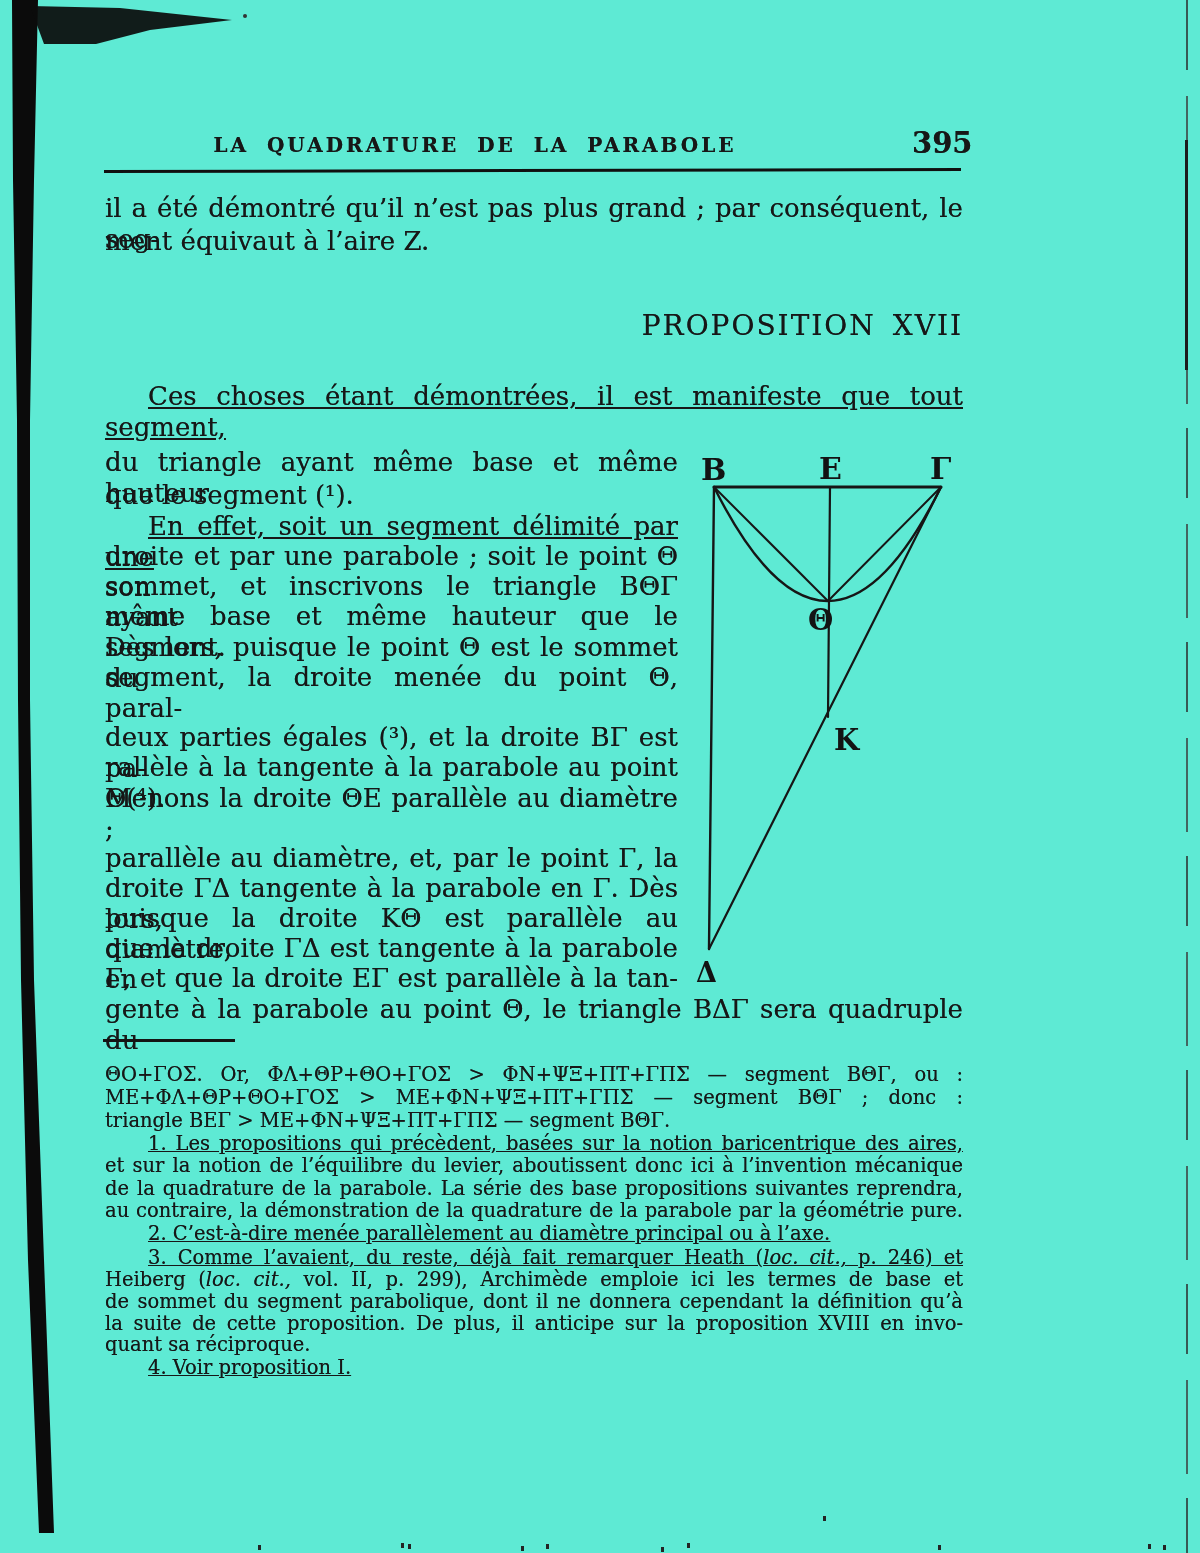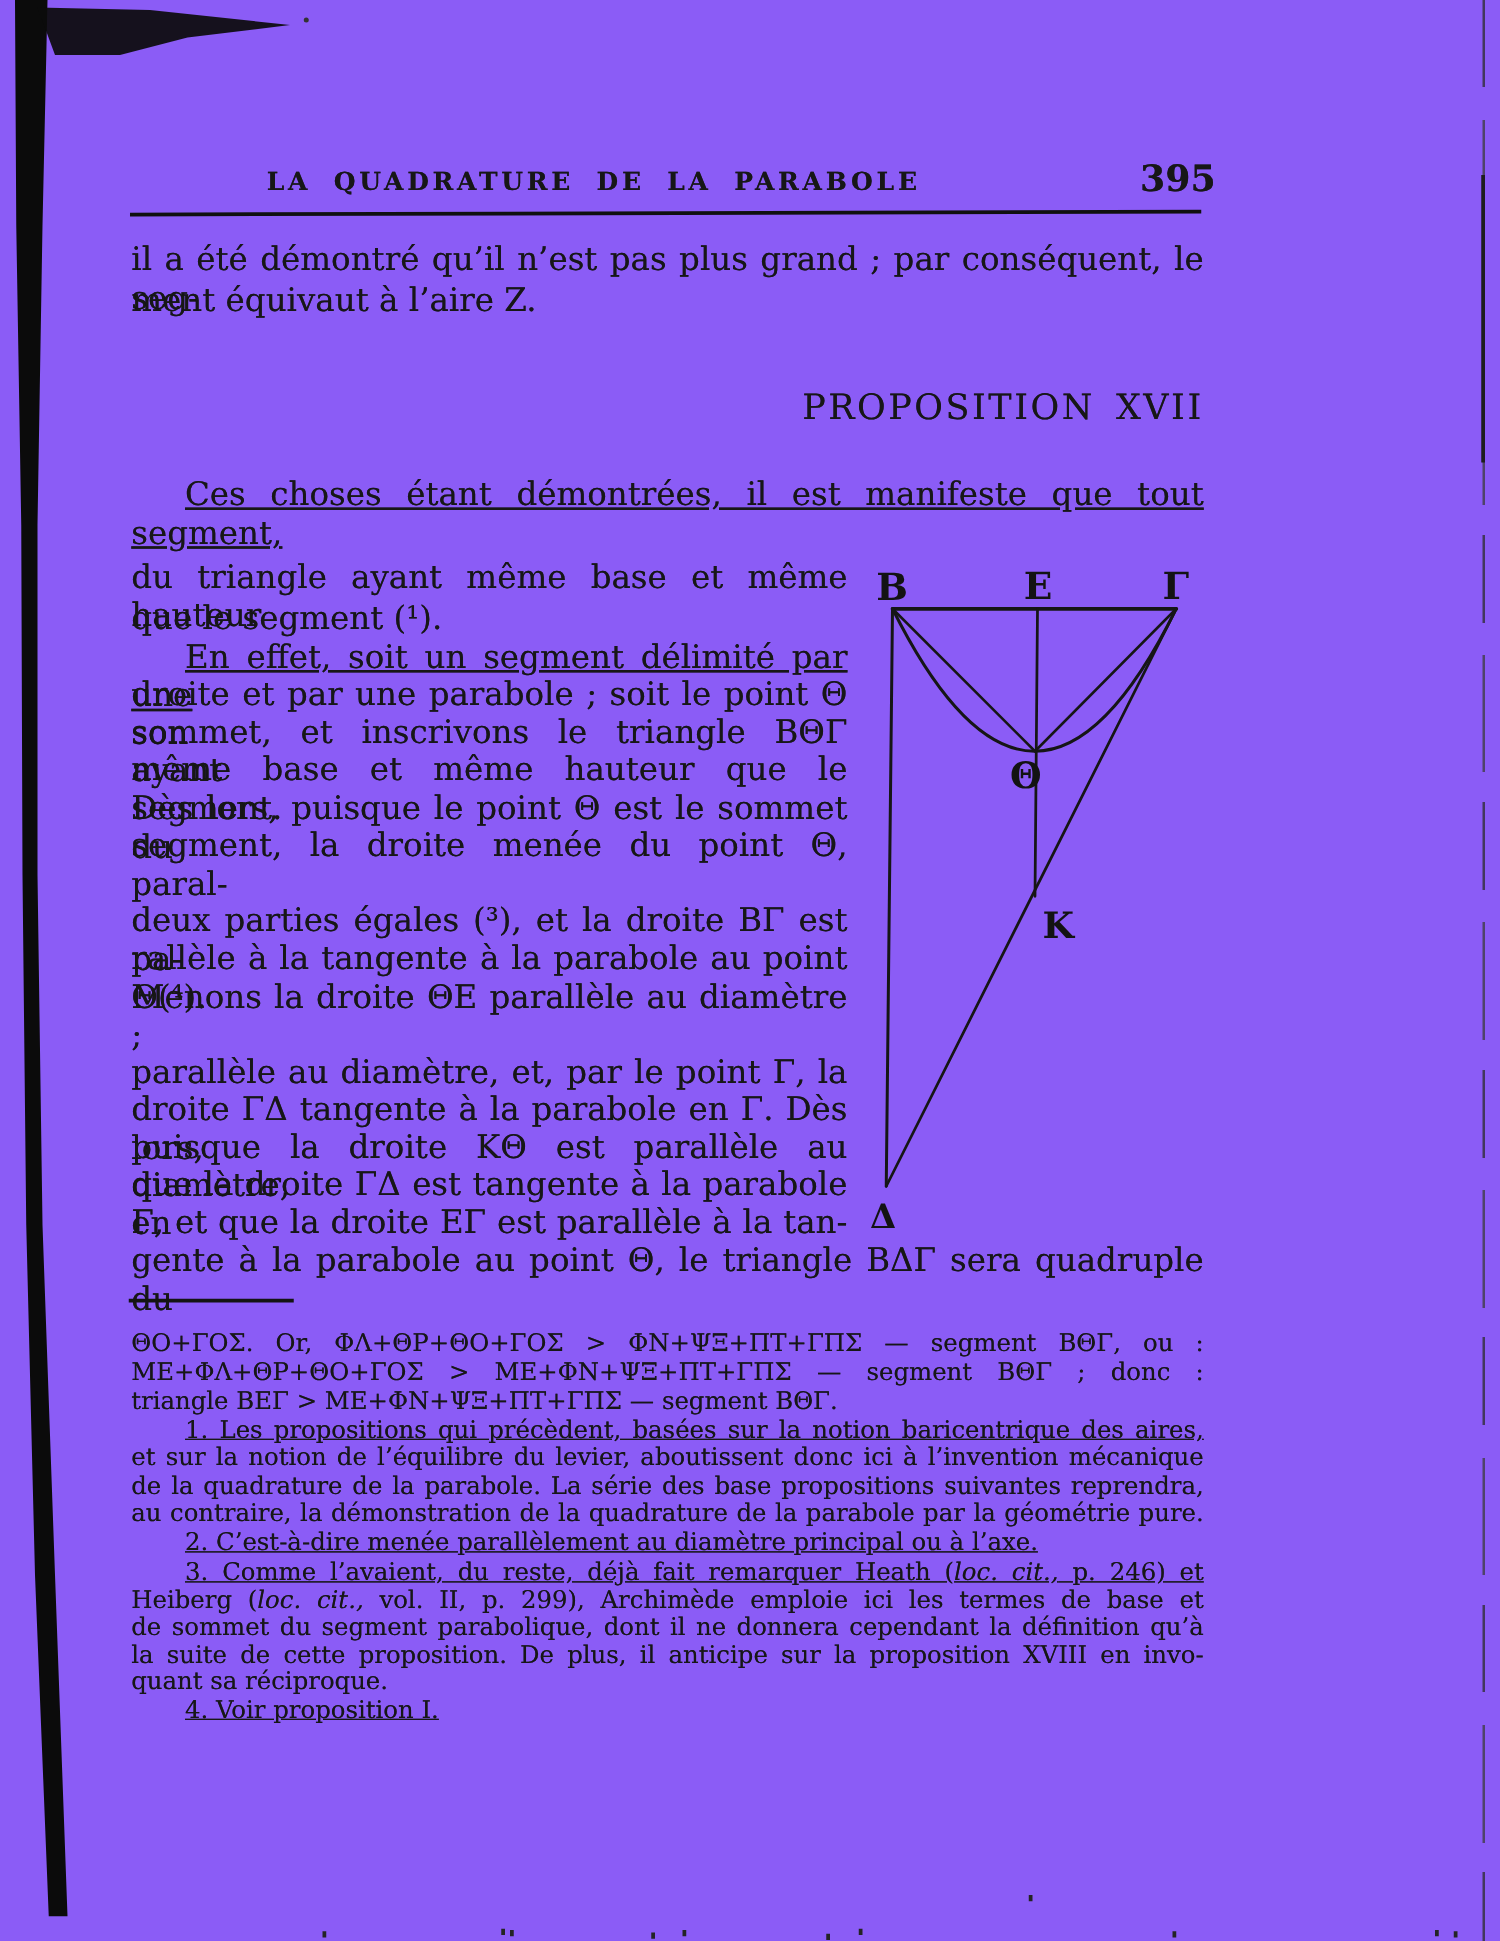--- a/index.html
+++ b/index.html
@@ -1,16 +1,16 @@
 <!DOCTYPE html>
 <html><head>
 <meta charset="utf-8">
 <style>
   html,body{margin:0;padding:0;background:#d9d9d9;}
-  .page{position:relative;width:1200px;height:1553px;background:#8b5cf6;
+  .page{position:relative;width:1200px;height:1553px;background:#5eead4;
         font-family:"DejaVu Serif", serif;color:#171717;overflow:hidden;}
   .txt{text-shadow:0 0 .5px rgba(10,10,10,.65);}
   .bl{position:absolute;left:105px;font-size:26px;line-height:31px;}
   .fl{position:absolute;left:105px;font-size:19.5px;line-height:23px;}
   .w{width:858px;}
   .n{width:573px;}
   .j{text-align:justify;text-align-last:justify;}
   .ind{text-indent:43px;text-decoration:underline;}
   .it{font-style:italic;}
   .rh-title{position:absolute;left:105px;top:133px;width:740px;text-align:center;

